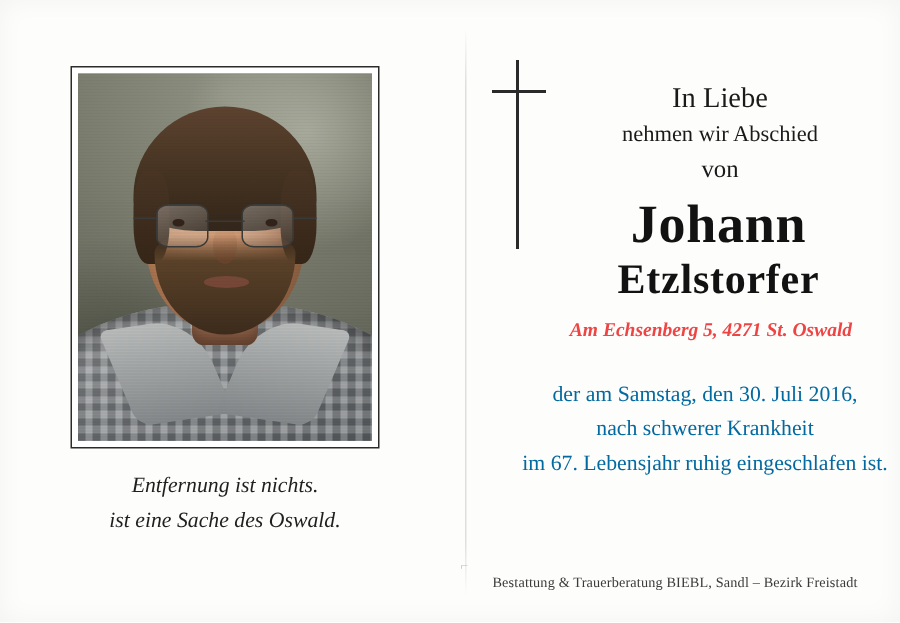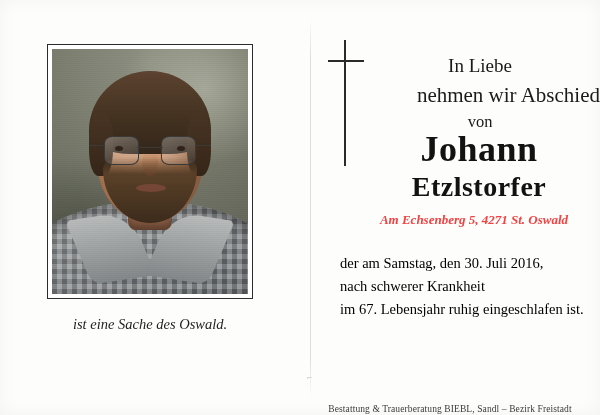--- a/index.html
+++ b/index.html
@@ -279,21 +279,21 @@
     position: absolute;
     left: 60px;
     top: 52px;
     width: 240px;
     text-align: center;
     font-size: 16.5px;
     line-height: 1.45;
     color: #1a1a1a;
   }
   #intro .l1 { font-size: 19px; }
-  #intro .l2 { font-size: 21px; text-align: right; }
+  #intro .l2 { font-size: 15px; }
   #intro .l3 { font-size: 16.5px; }
 
   #name {
     position: absolute;
     left: 58px;
     top: 128px;
     width: 242px;
     text-align: center;
     font-weight: bold;
     letter-spacing: 0.5px;
@@ -312,30 +312,31 @@
     font-weight: bold;
     font-size: 13px;
     color: #ef4444;
   }
 
   #details {
     position: absolute;
     left: 40px;
     top: 252px;
     width: 260px;
+    text-align: center;
     font-size: 14.5px;
     line-height: 1.6;
-    color: #000000;
+    color: #0369a1;
   }
   #details div { white-space: nowrap; }
 
   #footer {
     position: absolute;
     left: 300px;
-    top: 404px;
+    top: 384px;
     width: 300px;
     text-align: center;
     font-size: 9.5px;
     color: #3b3b3b;
     letter-spacing: 0.1px;
   }
   #fold-mark {
     position: absolute;
     left: 307px;
     top: 372px;
@@ -370,20 +371,21 @@
         <div class="glassL"></div>
         <div class="glassR"></div>
         <div class="bridge"></div>
         <div class="eyeL"></div>
         <div class="eyeR"></div>
         <div class="grain"></div>
       </div>
     </div>
 
     <div id="verse">
+      <div>Entfernung ist nichts.</div>
       <div>ist eine Sache des Oswald.</div>
     </div>
   </div>
 
   <div id="vline"></div>
   <div id="cross">
     <div class="v"></div>
     <div class="h"></div>
   </div>
 

